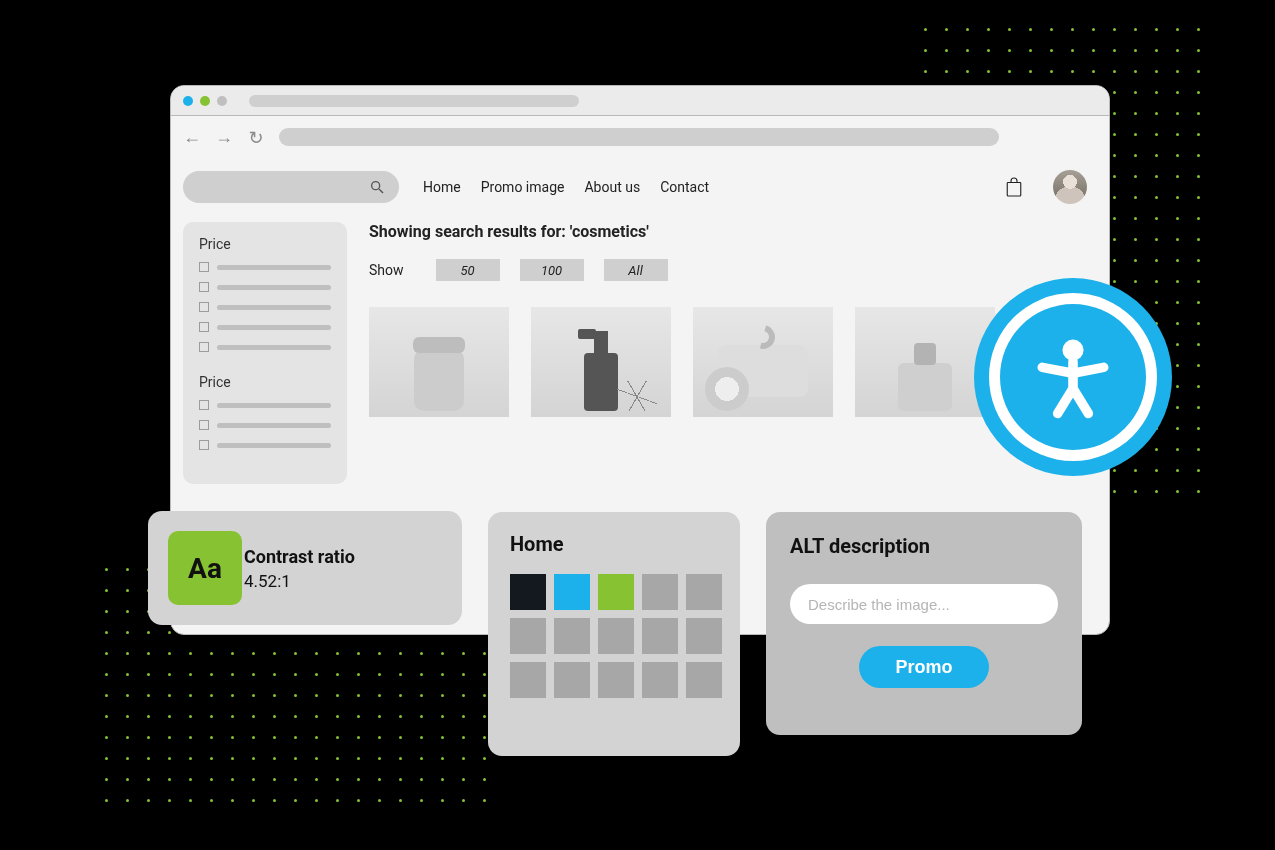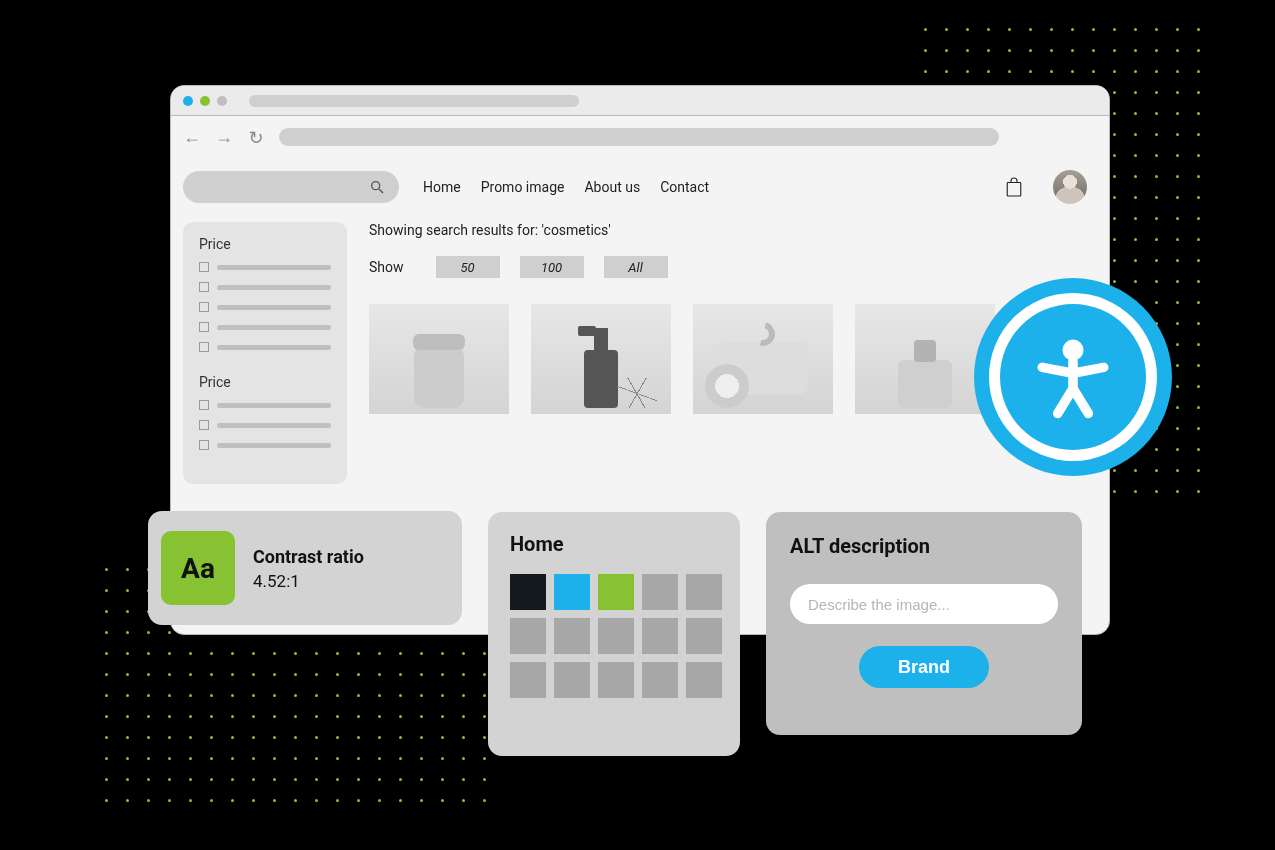--- a/index.html
+++ b/index.html
@@ -70,21 +70,21 @@
     padding:14px 16px 24px 16px;
   }
   .filter-title { font-size:14px; color:#333; margin-bottom:10px; }
   .filter-row { display:flex; align-items:center; gap:8px; margin-bottom:10px; }
   .chk { width:10px; height:10px; border:1px solid #9c9c9c; }
   .bar { flex:1; height:5px; background:#bfbfbf; border-radius:3px; }
   .w90{width:90%} .w70{width:70%} .w95{width:95%} .w55{width:55%} .w40{width:40%}
   .filter-block2 { margin-top:22px; }
 
   .main { flex:1; }
-  .results-text { font-size:14px; color:#222; }
+  .results-text { font-size:16px; color:#222;font-weight:bold; }
   .show-row { display:flex; align-items:center; gap:20px; margin-top:18px; }
   .show-label { font-size:14px; color:#222; margin-right:12px; }
   .show-opt { width:64px; height:22px; background:#cfcfcf; font-size:13px; color:#222; display:flex; align-items:center; justify-content:center;font-style:italic; }
 
   .products { display:flex; gap:22px; margin-top:26px; }
   .prod { width:140px; height:110px; background:linear-gradient(#e7e7e7,#d4d4d4); position:relative; overflow:hidden; }
   .bottle { position:absolute; left:50%; transform:translateX(-50%); bottom:6px; }
   
   .p1 .jar { width:50px; height:62px; background:#ccc; border-radius:10px; }
   .p1 .cap { width:52px; height:16px; background:#bdbdbd; border-radius:6px; position:absolute; top:-12px; left:-1px; }
@@ -114,22 +114,22 @@
     display:flex; align-items:center; justify-content:center;
   }
   .a11y .ring { width:168px; height:168px; border-radius:50%; background:#fff; display:flex; align-items:center; justify-content:center; }
   .a11y .inner { width:146px; height:146px; border-radius:50%; background:#1cb1ea; display:flex; align-items:center; justify-content:center; }
 
   
   .contrast-card {
     position:absolute; top:511px; left:148px;
     width:314px; height:114px;
     background:#d3d3d3; border-radius:14px;
-    display:flex; align-items:center; gap:18px;
-    padding:0 13px;
+    display:flex; align-items:center; gap:2px;
+    padding:0 20px;
   }
   .aa-box { width:74px; height:74px; background:#86c232; border-radius:10px; display:flex; align-items:center; justify-content:center; font-size:28px; font-weight:700; color:#111; }
   .contrast-txt .ttl { font-size:18px; font-weight:700; color:#111; }
   .contrast-txt .val { font-size:17px; color:#111; margin-top:4px; }
 
   
   .color-card {
     position:absolute; top:512px; left:488px;
     width:252px; height:244px;
     background:#d3d3d3; border-radius:14px;
@@ -872,14 +872,14 @@
     <div class="sw"></div>
     <div class="sw"></div>
     <div class="sw"></div>
     <div class="sw"></div>
   </div>
 </div>
 
 <div class="alt-card">
   <div class="card-title">ALT description</div>
   <input class="alt-input" placeholder="Describe the image..." style="">
-  <button class="submit-btn">Brand</button>
+  <button class="submit-btn">Promo</button>
 </div>
 
 </body></html>

